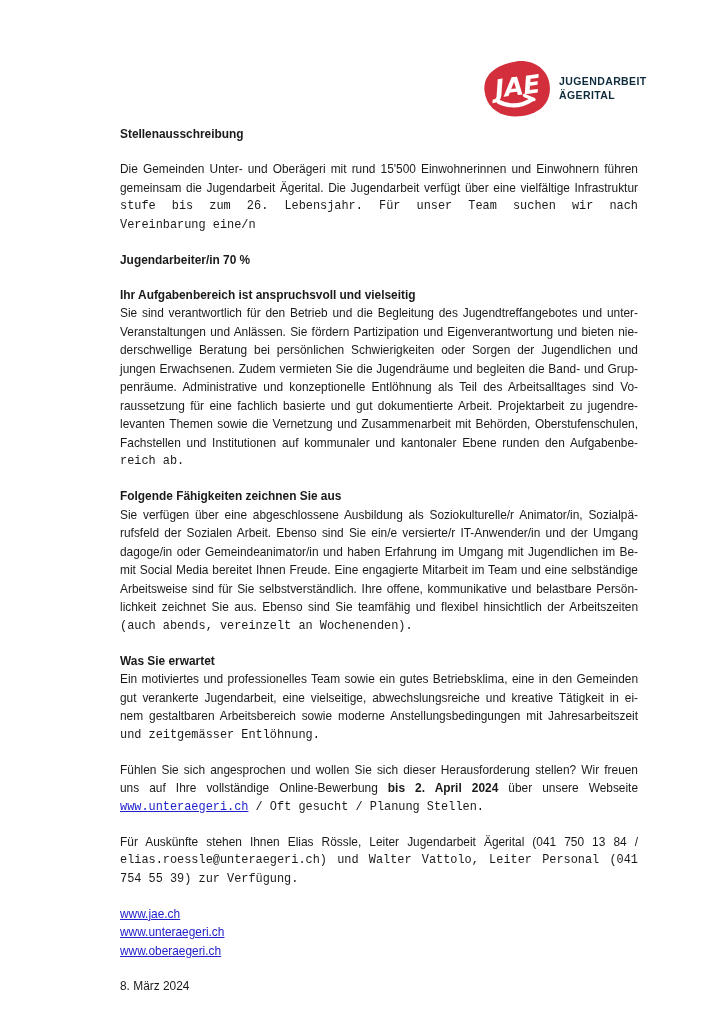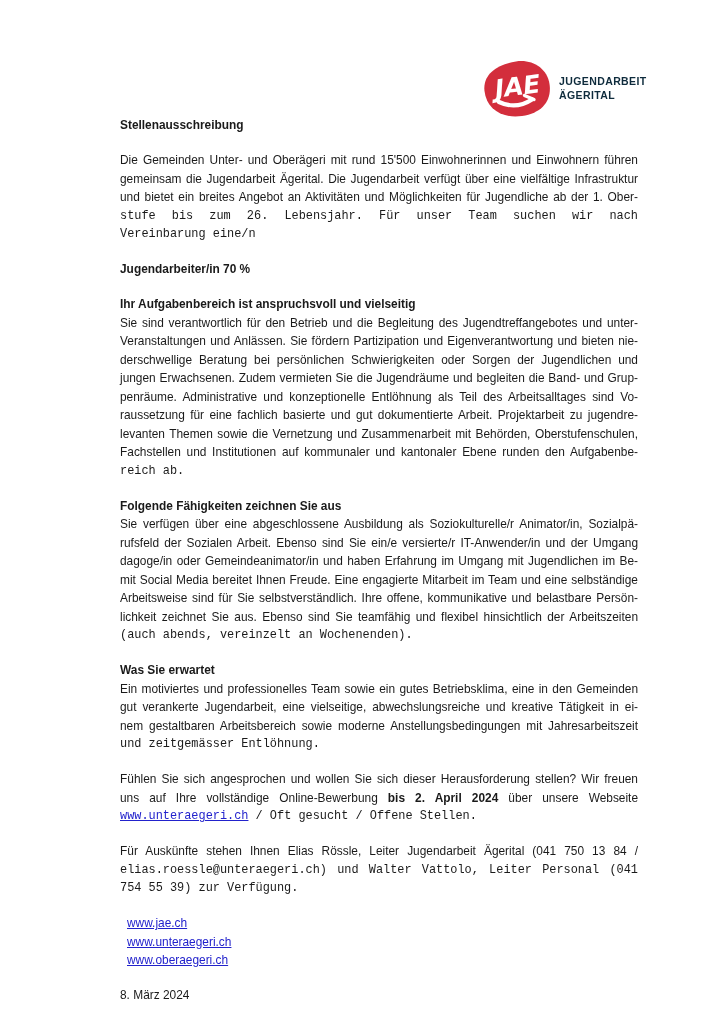--- a/index.html
+++ b/index.html
@@ -5,28 +5,28 @@
   html,body { margin:0; padding:0; background:#ffffff; }
   .page {
     position:relative; width:721px; height:1020px; background:#ffffff;
     font-family:"Liberation Sans", sans-serif; color:#1a1a1a; overflow:hidden;
   }
   
   .logo { position:absolute; left:483px; top:60px; display:flex; align-items:center; gap:7px; }
   .logo-mark { width:69px; height:57px; display:block; }
   .wordmark { font-weight:bold; color:#0e2b3c; font-size:10.5px; line-height:13.5px; letter-spacing:0.4px; }
   
-  .content { position:absolute; left:120px; top:116px; width:518px; font-size:11.9px; line-height:18.5px; }
+  .content { position:absolute; left:120px; top:125px; width:518px; font-size:11.9px; line-height:18.5px; }
   .block { margin:0 0 16.5px 0; }
   .h { font-weight:bold; }
   .ln { text-align:justify; text-align-last:justify; }
   .ln.last { text-align-last:left;font-family:Liberation Mono, monospace; }
   .b { font-weight:bold; }
   .lnk { color:#2222cc; text-decoration:underline; }
-  .links a { display:block; width:fit-content; cursor:pointer;margin-left:7px; }
+  .links a { display:block; width:fit-content; cursor:pointer; }
   .date { color:#1a1a1a; }
 </style>
 </head>
 <body>
 
 <div class="page">
 
   <div class="logo">
     <svg class="logo-mark" viewBox="0 0 69 57">
       <path d="M33,1.5 C49,-1 64,8 66.5,24 C69,40 59.5,53 39,56 C19,58.8 3.5,49 1.5,31 C-0.4,13.5 15,4.5 33,1.5 Z" fill="#d32e3c"></path>
@@ -40,21 +40,20 @@
     </div>
   </div>
 
   <div class="content">
 
     <div class="block h">Stellenausschreibung</div>
 
     <div class="block">
         <div class="ln">Die Gemeinden Unter- und Oberägeri mit rund 15'500 Einwohnerinnen und Einwohnern führen</div>
         <div class="ln">gemeinsam die Jugendarbeit Ägerital. Die Jugendarbeit verfügt über eine vielfältige Infrastruktur</div>
-        <div class="ln">und bietet ein breites Angebot an Aktivitäten und Möglichkeiten für Jugendliche ab der 1. Ober-</div>
         <div class="ln last">stufe bis zum 26. Lebensjahr. Für unser Team suchen wir nach Vereinbarung eine/n</div>
       </div>
 
     <div class="block h">Jugendarbeiter/in 70 %</div>
 
     <div class="block">
       <div class="h">Ihr Aufgabenbereich ist anspruchsvoll und vielseitig</div>
       <div>
           <div class="ln">Sie sind verantwortlich für den Betrieb und die Begleitung des Jugendtreffangebotes und unter-</div>
           <div class="ln">Veranstaltungen und Anlässen. Sie fördern Partizipation und Eigenverantwortung und bieten nie-</div>
@@ -87,21 +86,21 @@
           <div class="ln">Ein motiviertes und professionelles Team sowie ein gutes Betriebsklima, eine in den Gemeinden</div>
           <div class="ln">gut verankerte Jugendarbeit, eine vielseitige, abwechslungsreiche und kreative Tätigkeit in ei-</div>
           <div class="ln">nem gestaltbaren Arbeitsbereich sowie moderne Anstellungsbedingungen mit Jahresarbeitszeit</div>
           <div class="ln last">und zeitgemässer Entlöhnung.</div>
         </div>
     </div>
 
     <div class="block">
         <div class="ln">Fühlen Sie sich angesprochen und wollen Sie sich dieser Herausforderung stellen? Wir freuen</div>
         <div class="ln"><span>uns auf Ihre vollständige Online-Bewerbung </span><span class="b">bis 2. April 2024</span><span> über unsere Webseite</span></div>
-        <div class="ln last"><a class="lnk">www.unteraegeri.ch</a><span> / Oft gesucht / Offene Stellen.</span></div>
+        <div class="ln last"><a class="lnk">www.unteraegeri.ch</a><span> / Oft gesucht / Planung Stellen.</span></div>
       </div>
 
     <div class="block">
         <div class="ln">Für Auskünfte stehen Ihnen Elias Rössle, Leiter Jugendarbeit Ägerital (041 750 13 84 /</div>
         <div class="ln last">elias.roessle@unteraegeri.ch) und Walter Vattolo, Leiter Personal (041 754 55 39) zur Verfügung.</div>
       </div>
 
     <div class="block links">
       <a class="lnk">www.jae.ch</a>
       <a class="lnk">www.unteraegeri.ch</a>

